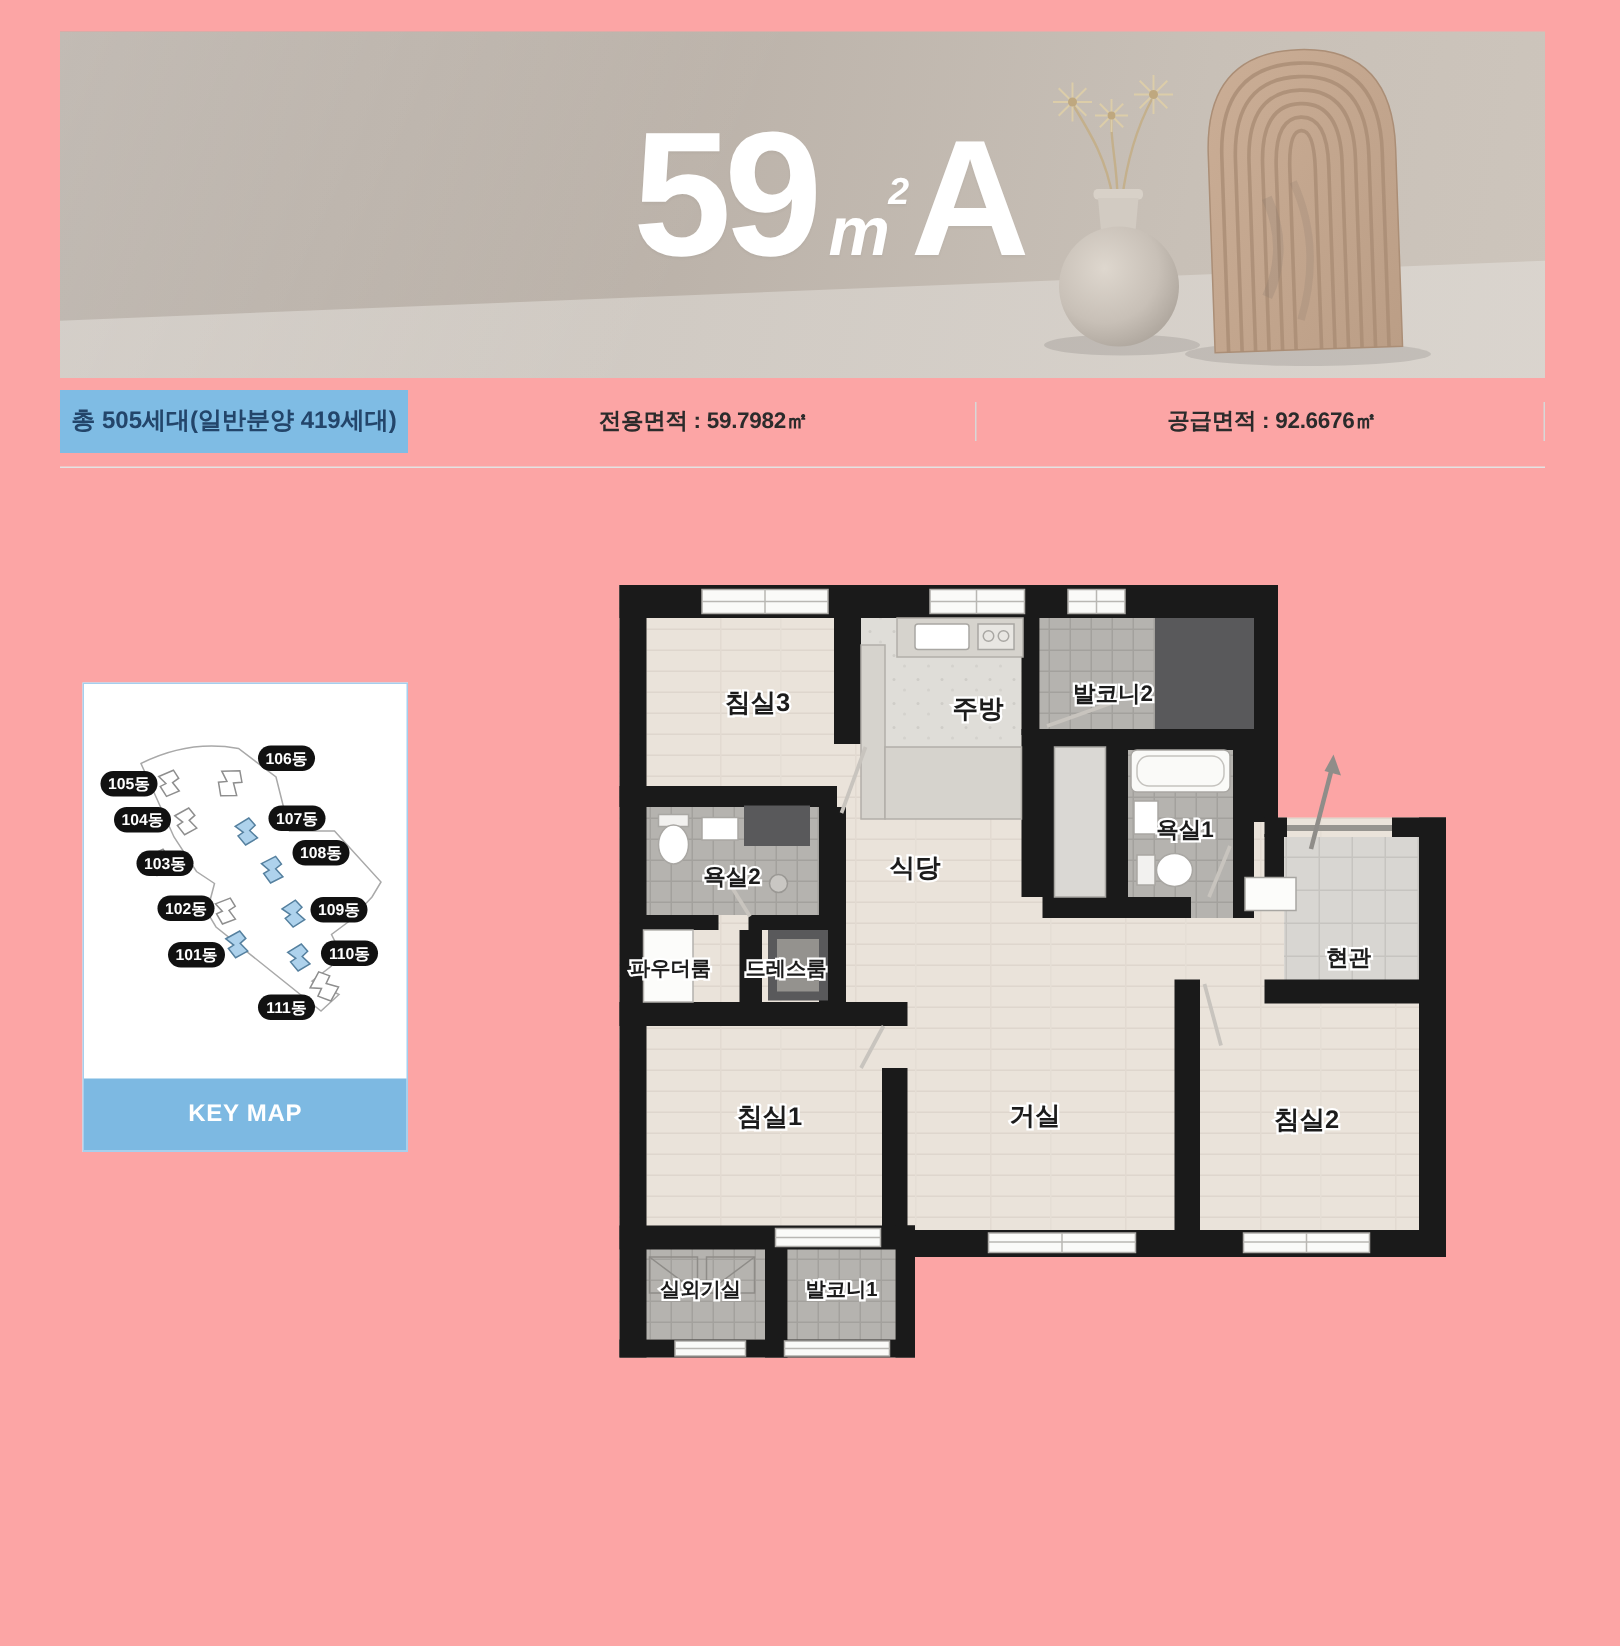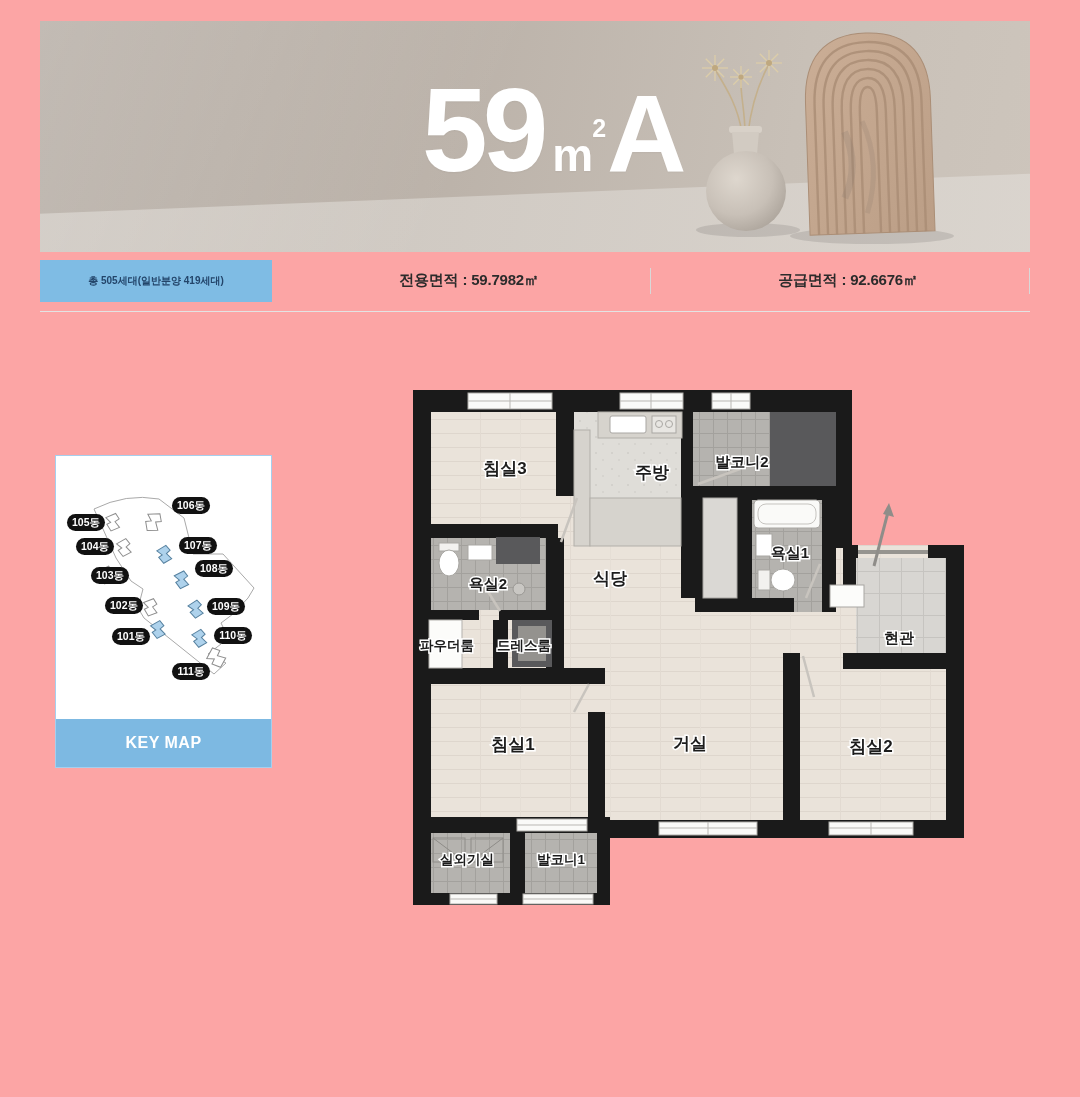--- a/index.html
+++ b/index.html
@@ -13,29 +13,29 @@
             overflow:hidden; }
   .banner-light { position:absolute; inset:0;
             background:linear-gradient(115deg,rgba(255,255,255,.22) 0%,rgba(255,255,255,0) 45%); }
   .banner-floor { position:absolute; left:0; right:0; bottom:0; height:85px;
             background:linear-gradient(100deg,#cfc9c2,#dcd7d1);
             clip-path:polygon(0 55%,100% 8%,100% 100%,0 100%); opacity:.85; }
   .banner-decor { position:absolute; right:0; top:0; }
   .banner-title { position:absolute; left:382px; top:50px; display:flex; align-items:baseline;
                   color:#ffffff; font-weight:700; line-height:1; text-shadow:0 1px 2px rgba(0,0,0,.04); }
   .bt-num { font-size:118px; letter-spacing:-5px; }
-  .bt-unit { font-size:46px; margin-left:9px; letter-spacing:-1px; }
+  .bt-unit { font-size:46px; margin-left:9px; letter-spacing:-1px;font-style:italic; }
   .bt-sup { display:inline-block; font-size:25px; transform:translateY(-34px); }
   .bt-var { font-size:110px; margin-left:2px; }
 
   
   .info-row { position:absolute; left:40px; top:259px; width:990px; height:43px;
               display:flex; align-items:center; }
   .badge { width:232px; height:42px; background:#7fbce4; color:#23456a;
-           font-size:10px; font-weight:700; display:flex; align-items:center; justify-content:center; }
+           font-size:16px; font-weight:700; display:flex; align-items:center; justify-content:center; }
   .info-item { flex:1; text-align:center; font-size:15px; font-weight:700; color:#2b2b2b;
                letter-spacing:-.2px;margin-left:16px; }
   .vdiv { width:1px; height:26px; background:#d8d8d8; }
   .rule { position:absolute; left:40px; top:311px; width:990px; height:1px; background:#e3e3e3; }
 
   
   .keymap { position:absolute; left:55px; top:455px; width:217px; height:313px;
             background:#fff; border:1px solid #a5cfee; }
   .keymap-svg { position:absolute; left:0; top:0; }
   .keymap-bar { position:absolute; left:0; right:0; bottom:0; height:48px; background:#7db9e2;

